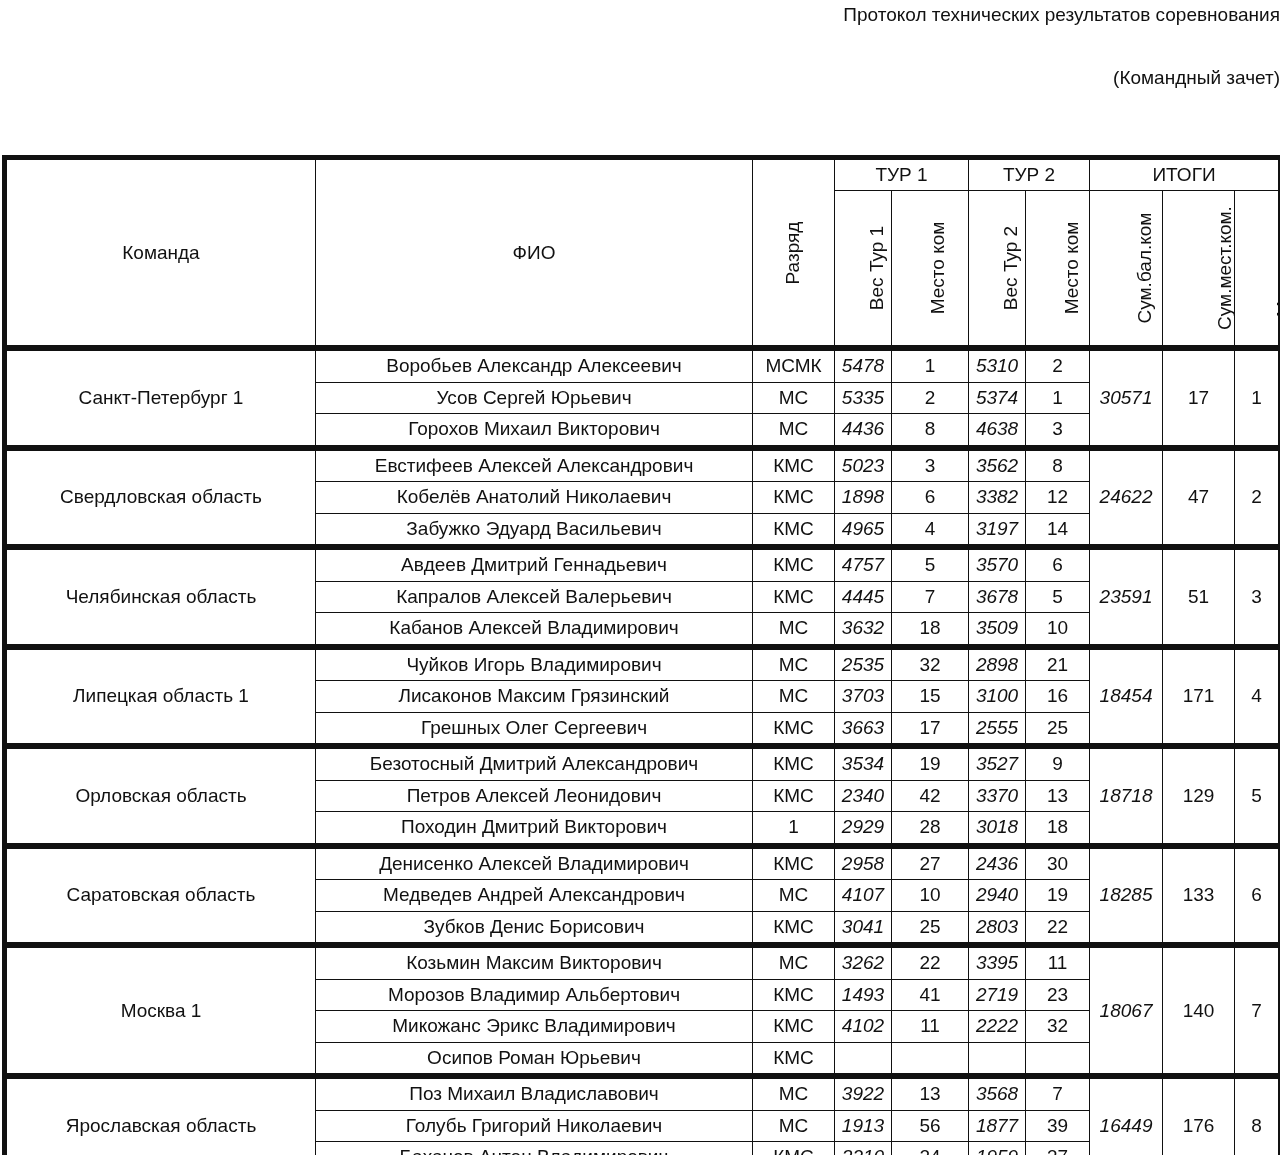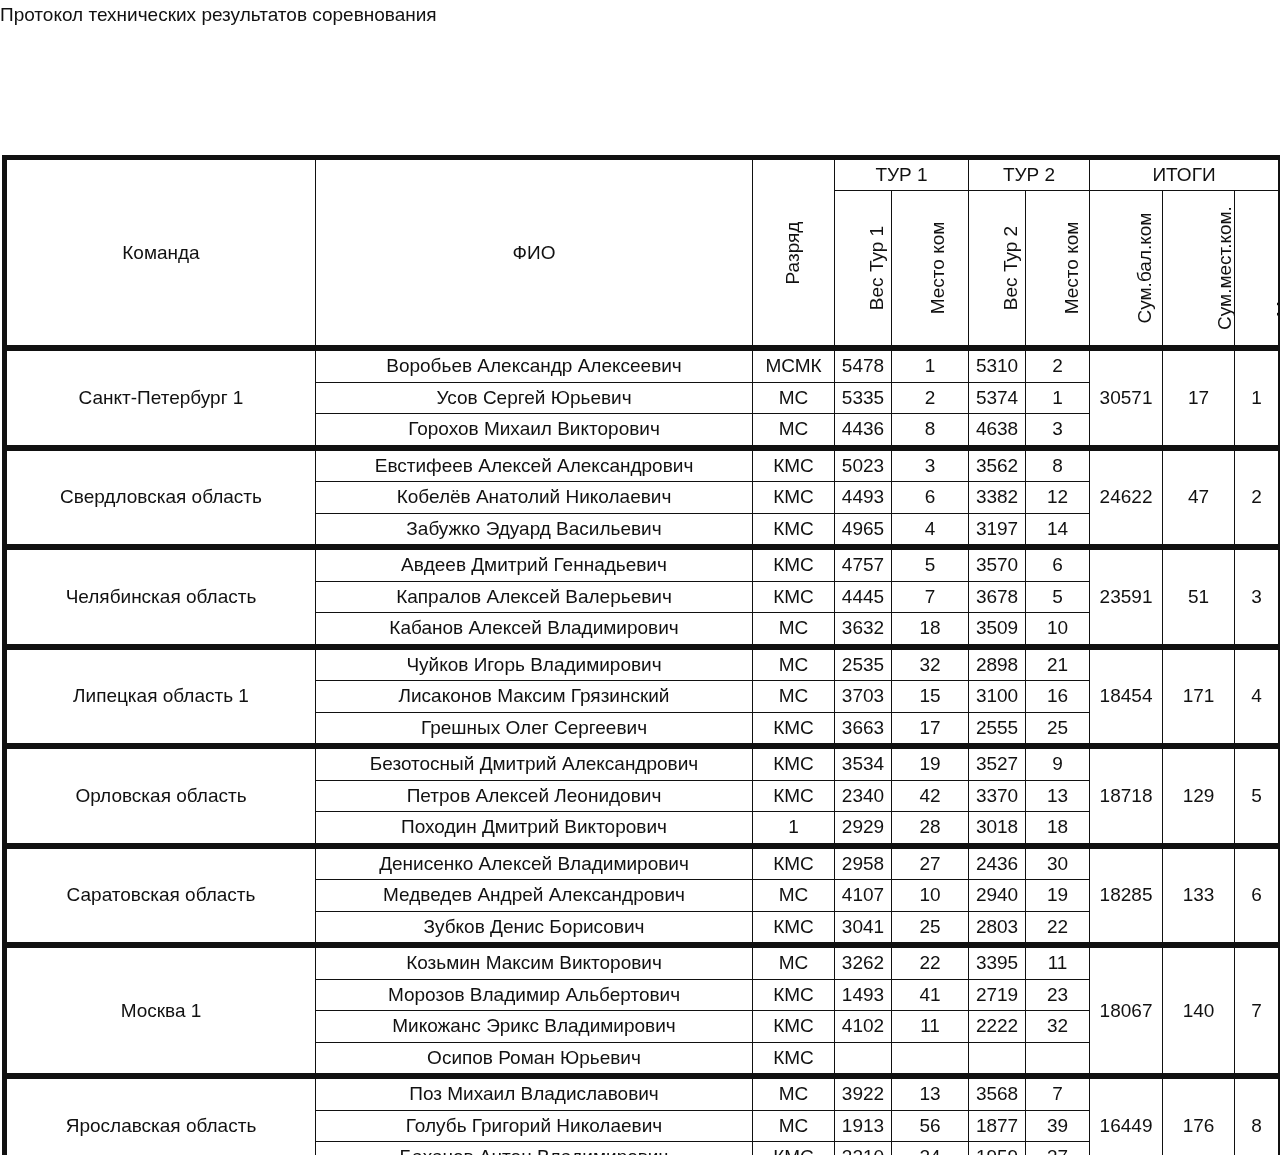--- a/index.html
+++ b/index.html
@@ -2,21 +2,21 @@
 <html><head>
 <meta charset="utf-8">
 <style>
   html, body { margin: 0; padding: 0; background: #ffffff; }
   body {
     width: 1280px; height: 1155px; overflow: hidden; position: relative;
     font-family: "Liberation Sans", "DejaVu Sans", sans-serif;
     color: #111;
   }
   .title-block {
-    position: absolute; left: 0; top: 0; width: 1280px; text-align: left;
+    position: absolute; left: 0; top: 0; width: 1280px; text-align: right;
     font-size: 19px; line-height: 29px;
   }
   .title-line { display: block; }
   .title-gap { height: 34px; }
 
   table.protocol {
     position: absolute; left: 2px; top: 155px;
     border-collapse: collapse; table-layout: fixed;
     width: 1276px;
     font-size: 19px;
@@ -27,28 +27,29 @@
   }
   table.protocol { border: 5px solid #111; }
   tr.hdr-top th { height: 30px; margin-top: 28px; }
   tr.hdr-bot th { height: 154px; }
   th.rot .vtxt {
     display: inline-block; transform: rotate(-90deg); white-space: nowrap;
   }
   tbody.team-group { border-top: 6px solid #111; }
   tbody.team-group td { height: 30.5px; }
   td.team-cell { vertical-align: top; padding-top: 2px; }
-  td.num-left { text-align: left; padding-left: 3px; }
+  td.num-left { text-align: left; padding-left: 3px; font-style: italic; }
 </style>
 </head>
 <body>
 
 <div class="title-block">
   <span class="title-line">Протокол технических результатов соревнования</span>
   <div class="title-gap"></div>
+  <span class="title-line">(Командный зачет)</span>
 </div>
 
 <table class="protocol">
   <colgroup>
     <col style="width:311px">
     <col style="width:437px">
     <col style="width:82px">
     <col style="width:57px">
     <col style="width:77px">
     <col style="width:57px">
@@ -115,21 +116,21 @@
         <td>3</td>
         <td class="num-left">3562</td>
         <td>8</td>
         <td rowspan="3" class="num-left">24622</td>
         <td rowspan="3">47</td>
         <td rowspan="3">2</td>
       </tr>
       <tr>
         <td>Кобелёв Анатолий Николаевич</td>
         <td>КМС</td>
-        <td class="num-left">4493</td>
+        <td class="num-left">1898</td>
         <td>6</td>
         <td class="num-left">3382</td>
         <td>12</td>
       </tr>
       <tr>
         <td>Забужко Эдуард Васильевич</td>
         <td>КМС</td>
         <td class="num-left">4965</td>
         <td>4</td>
         <td class="num-left">3197</td>

